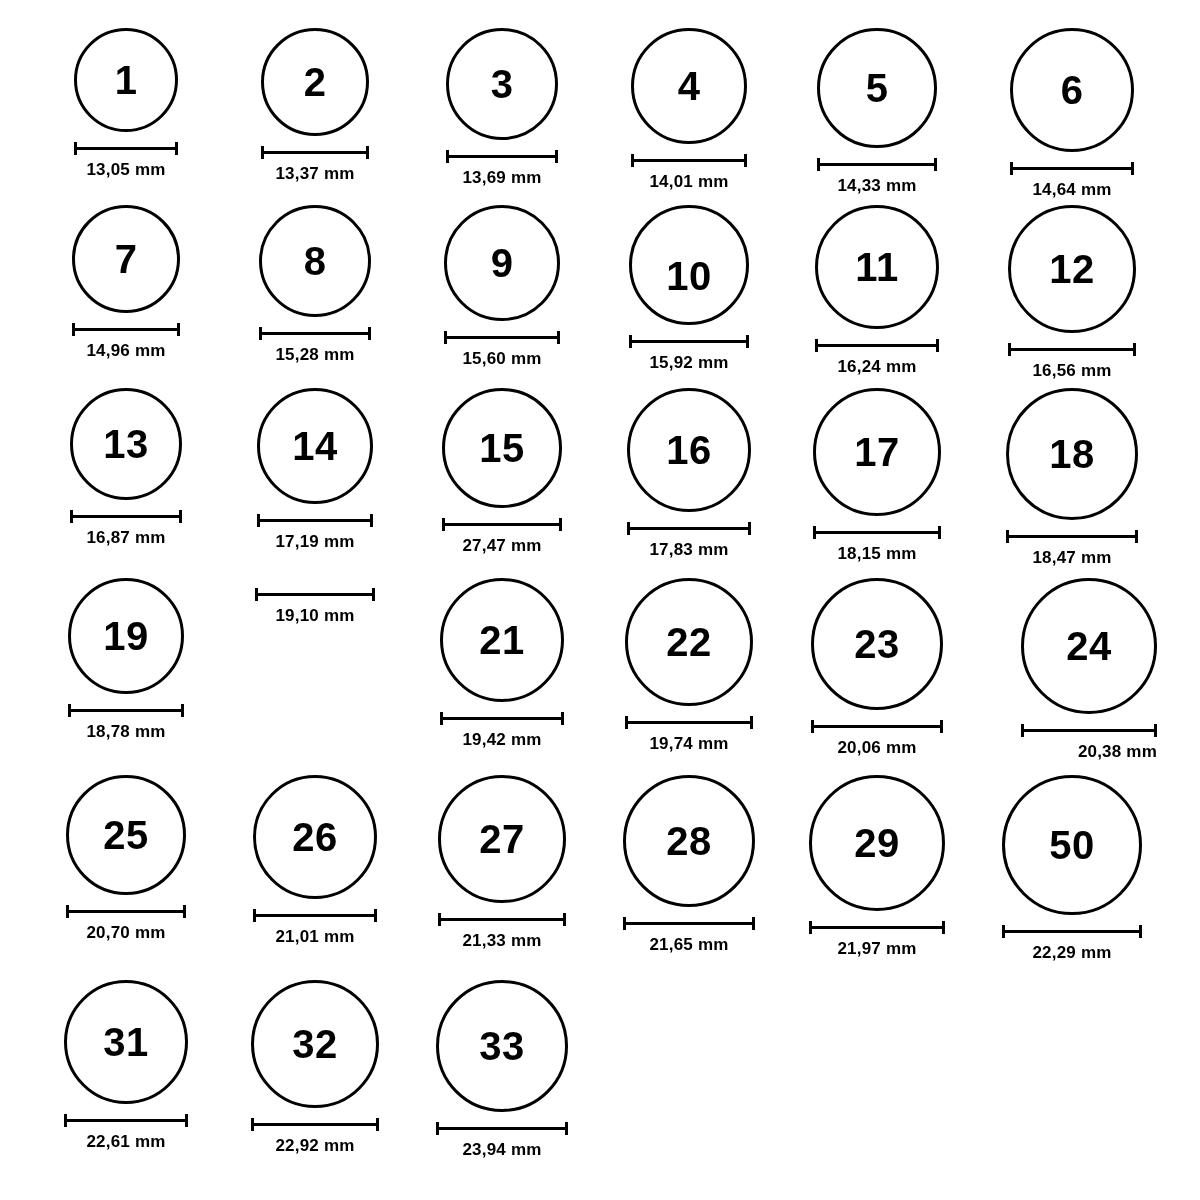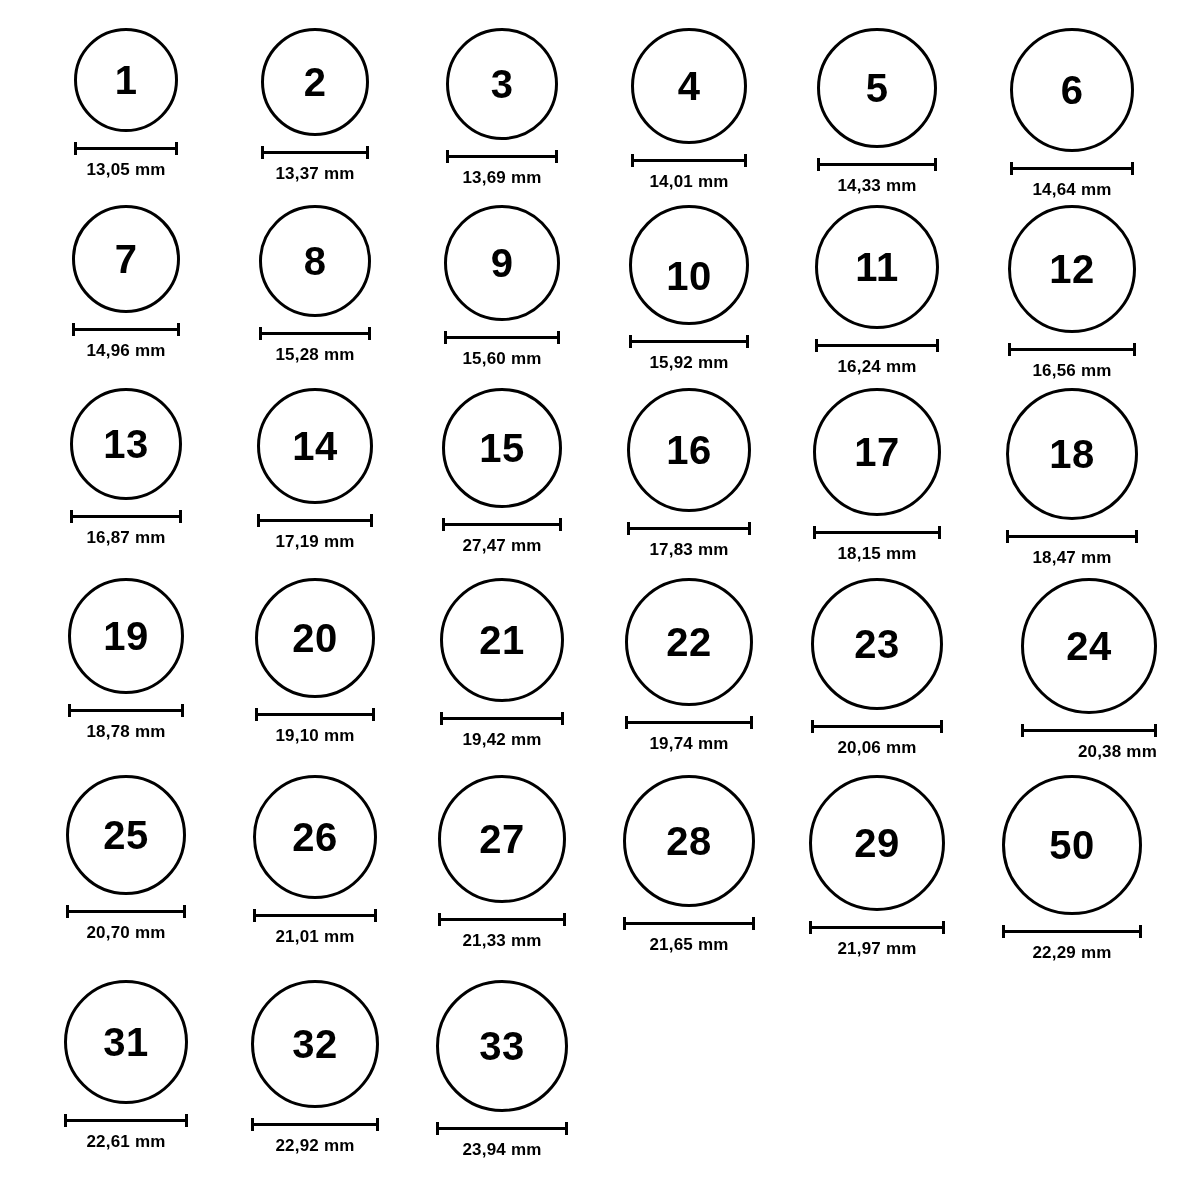--- a/index.html
+++ b/index.html
@@ -279,23 +279,20 @@
         <div class="ring-number" style="font-size: 40px;">19</div>
       </div>
       <div class="measure-bar" style="width: 116px;">
         <div class="line"></div>
         <div class="cap left"></div>
         <div class="cap right"></div>
       </div>
       <div class="measure-label">18,78 mm</div>
     </div>
     <div class="size-cell" style="left: 230px; top: 578px; width: 170px;">
-      <div class="ring-circle" style="width: 120px; height: 120px;">
-        <div class="ring-number" style="font-size: 40px;">20</div>
-      </div>
       <div class="measure-bar" style="width: 120px;">
         <div class="line"></div>
         <div class="cap left"></div>
         <div class="cap right"></div>
       </div>
       <div class="measure-label">19,10 mm</div>
     </div>
     <div class="size-cell" style="left: 417px; top: 578px; width: 170px;">
       <div class="ring-circle" style="width: 124px; height: 124px;">
         <div class="ring-number" style="font-size: 40px;">21</div>

